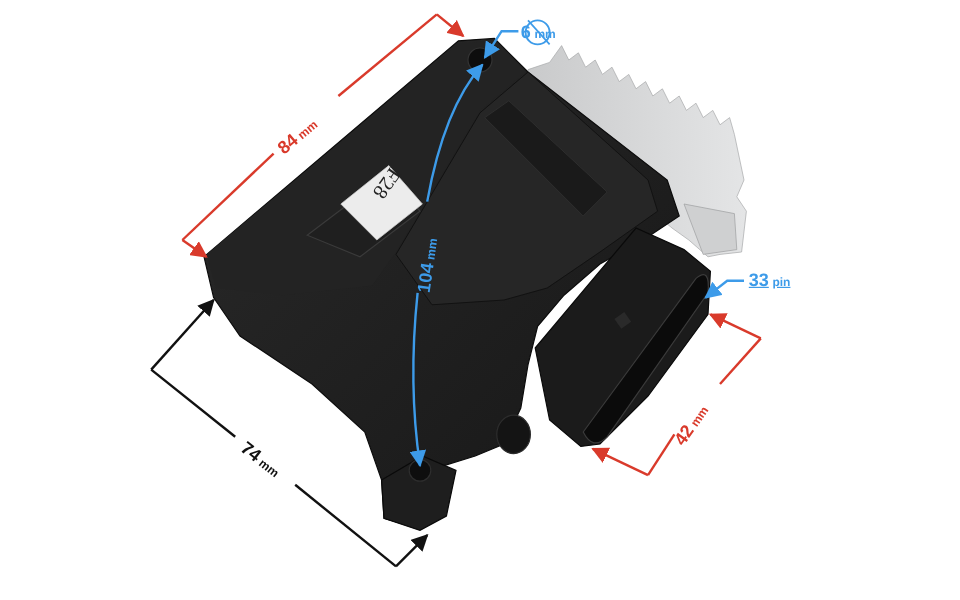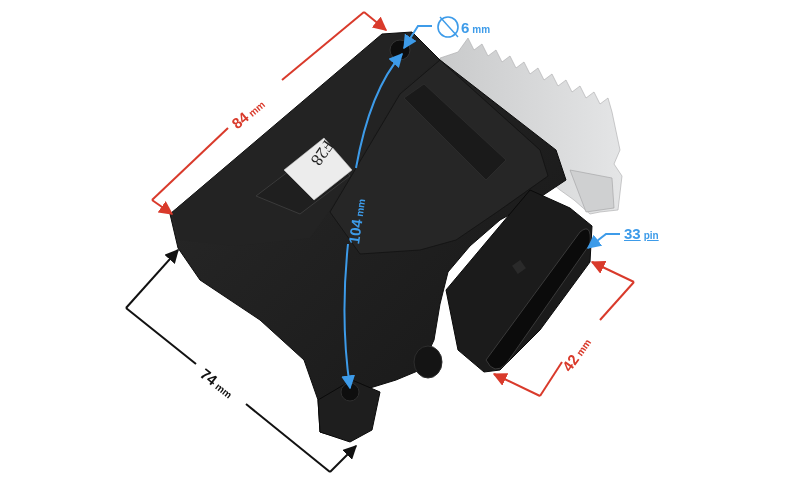--- a/index.html
+++ b/index.html
@@ -126,21 +126,21 @@
   <div class="lbl red" style="left:566px; top:362px; transform: rotate(-55deg);">
     <span class="num">42</span><span class="unit">mm</span>
   </div>
 
   
   <div class="lbl blue" style="left:354px; top:236px; transform: rotate(-82deg);">
     <span class="num">104</span><span class="unit">mm</span>
   </div>
 
   
-  <div class="lbl blue" style="left:461px; top:20px;">
+  <div class="lbl blue" style="left:434px; top:20px;">
     <span class="num">6</span><span class="unit">mm</span>
   </div>
 
   
   <div class="lbl blue" style="left:624px; top:226px;text-decoration:underline;">
     <span class="num">33</span><span class="unit">pin</span>
   </div>
 </div>
 
 </body></html>

